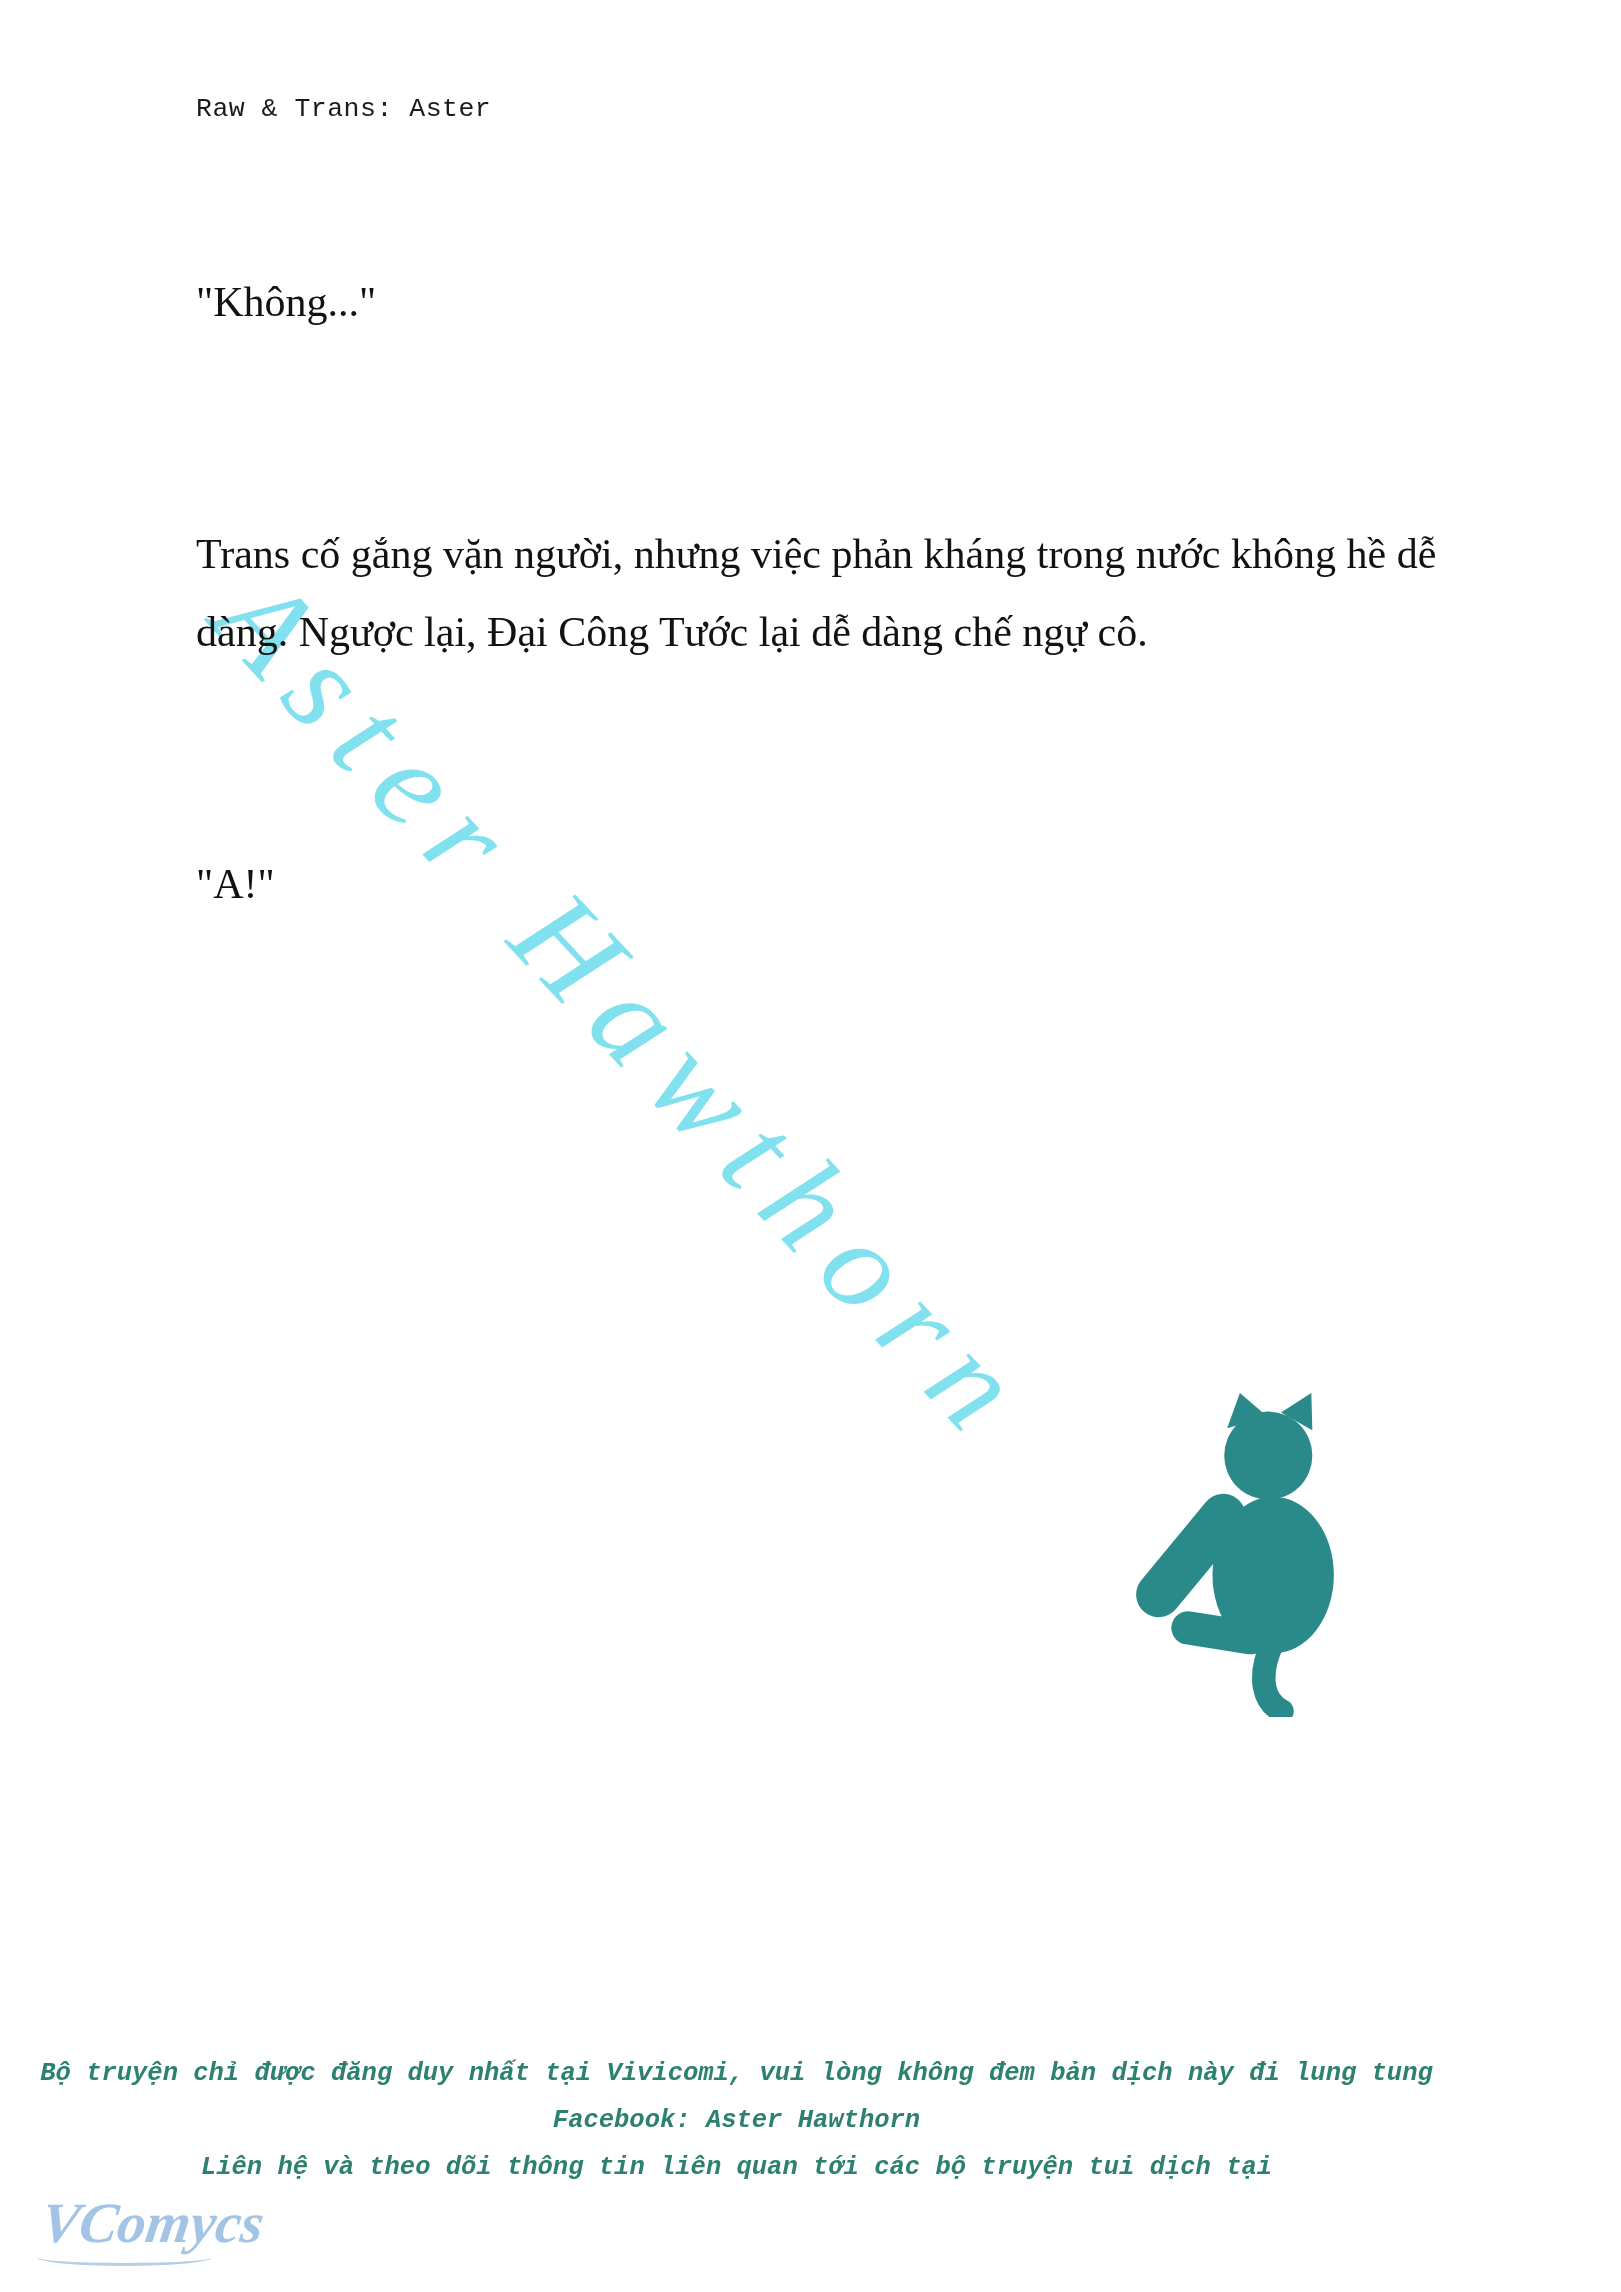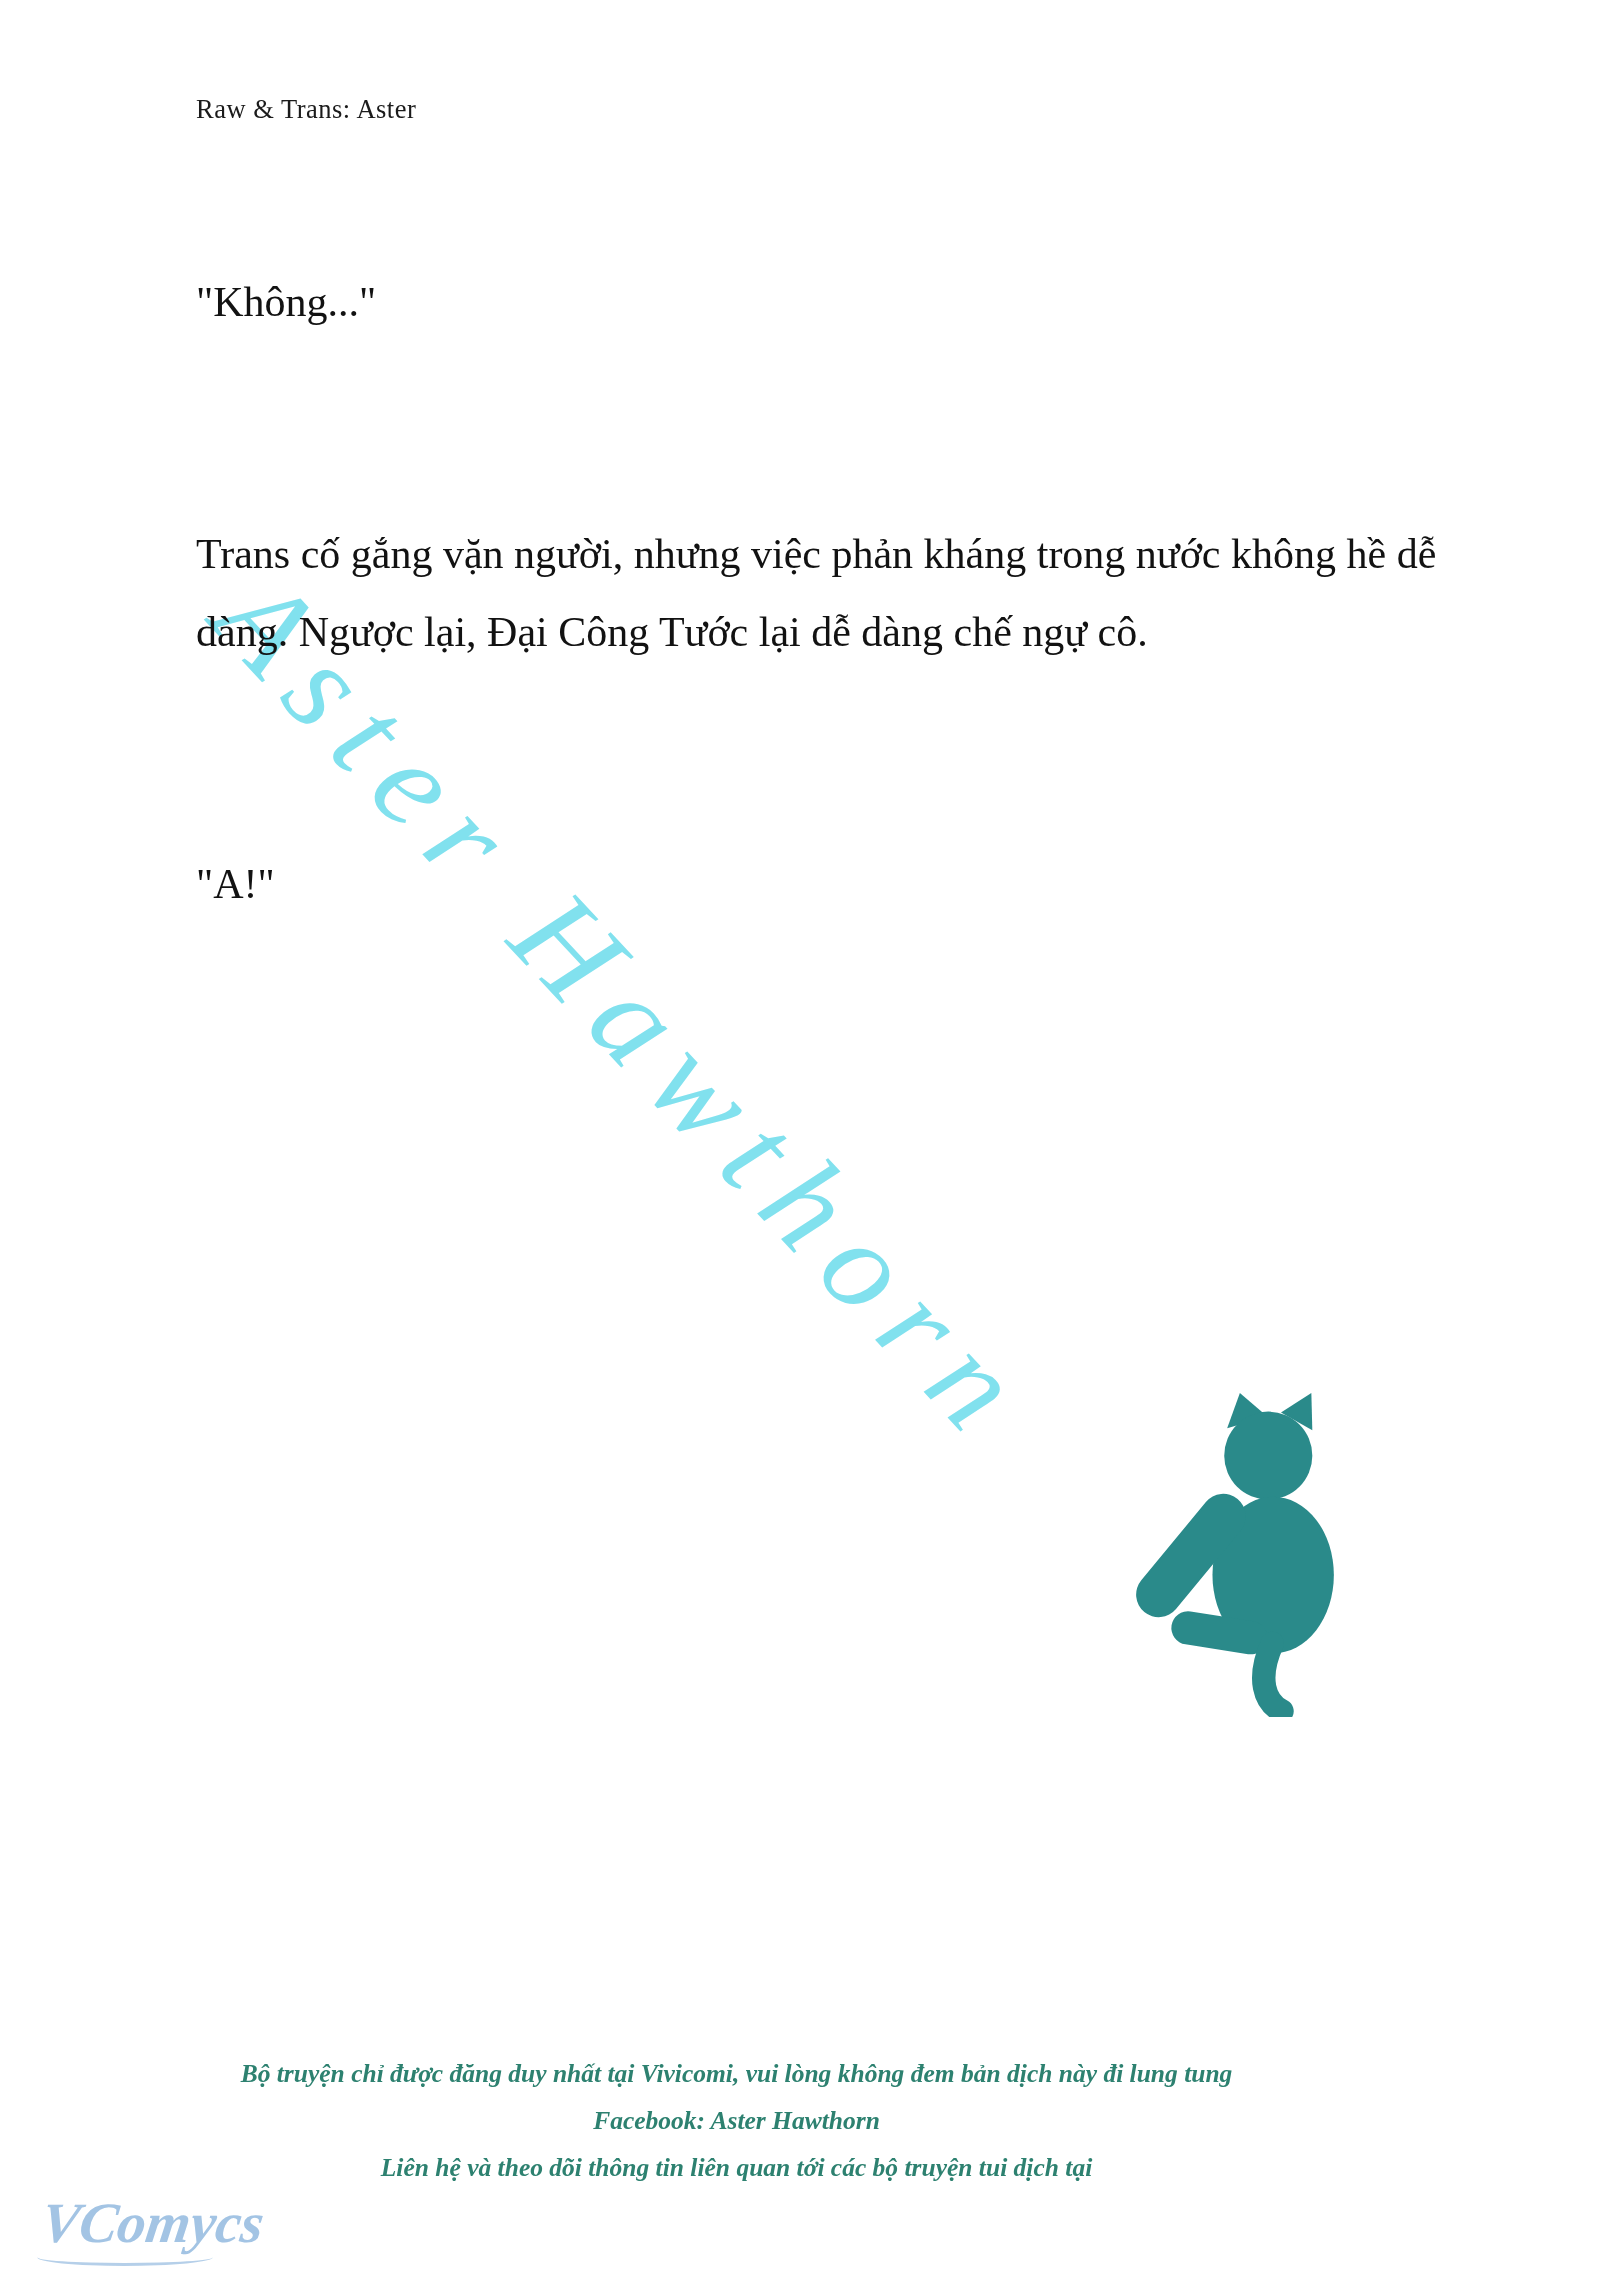--- a/index.html
+++ b/index.html
@@ -5,21 +5,21 @@
   html,body{margin:0;padding:0;background:#e8e8e8;}
   .page{
     position:relative;
     width:1621px;height:2293px;
     background:#ffffff;
     overflow:hidden;
     font-family:"Liberation Serif", serif;
   }
   .header{
     position:absolute;left:196px;top:94px;
-    font-family:Liberation Serif, serif;
+    font-family:Liberation Mono, monospace;
     font-size:26.5px;color:#1b1b1b;
     letter-spacing:0.5px;
   }
   .content{
     position:absolute;left:196px;top:263px;width:1243px;
     font-size:42px;line-height:78px;color:#121212;
     z-index:3;
   }
   .content p{margin:0 0 174px 0;}
   .content p:last-child{margin-bottom:0;}
@@ -36,21 +36,21 @@
     z-index:1;
   }
   .cat{
     position:absolute;left:1135px;top:1393px;
     width:199px;height:324px;
     z-index:2;
   }
   .footer{
     position:absolute;left:0;top:2050px;width:1473px;
     text-align:center;
-    font-family:Liberation Serif, serif;
+    font-family:Liberation Mono, monospace;
     font-style:italic;font-weight:bold;
     font-size:25.5px;line-height:47px;
     color:#2d8170;
     z-index:3;
   }
   .logo{
     position:absolute;left:41px;top:2194px;
     font-family:"Liberation Serif", serif;
     font-style:italic;font-weight:bold;
     font-size:57px;

